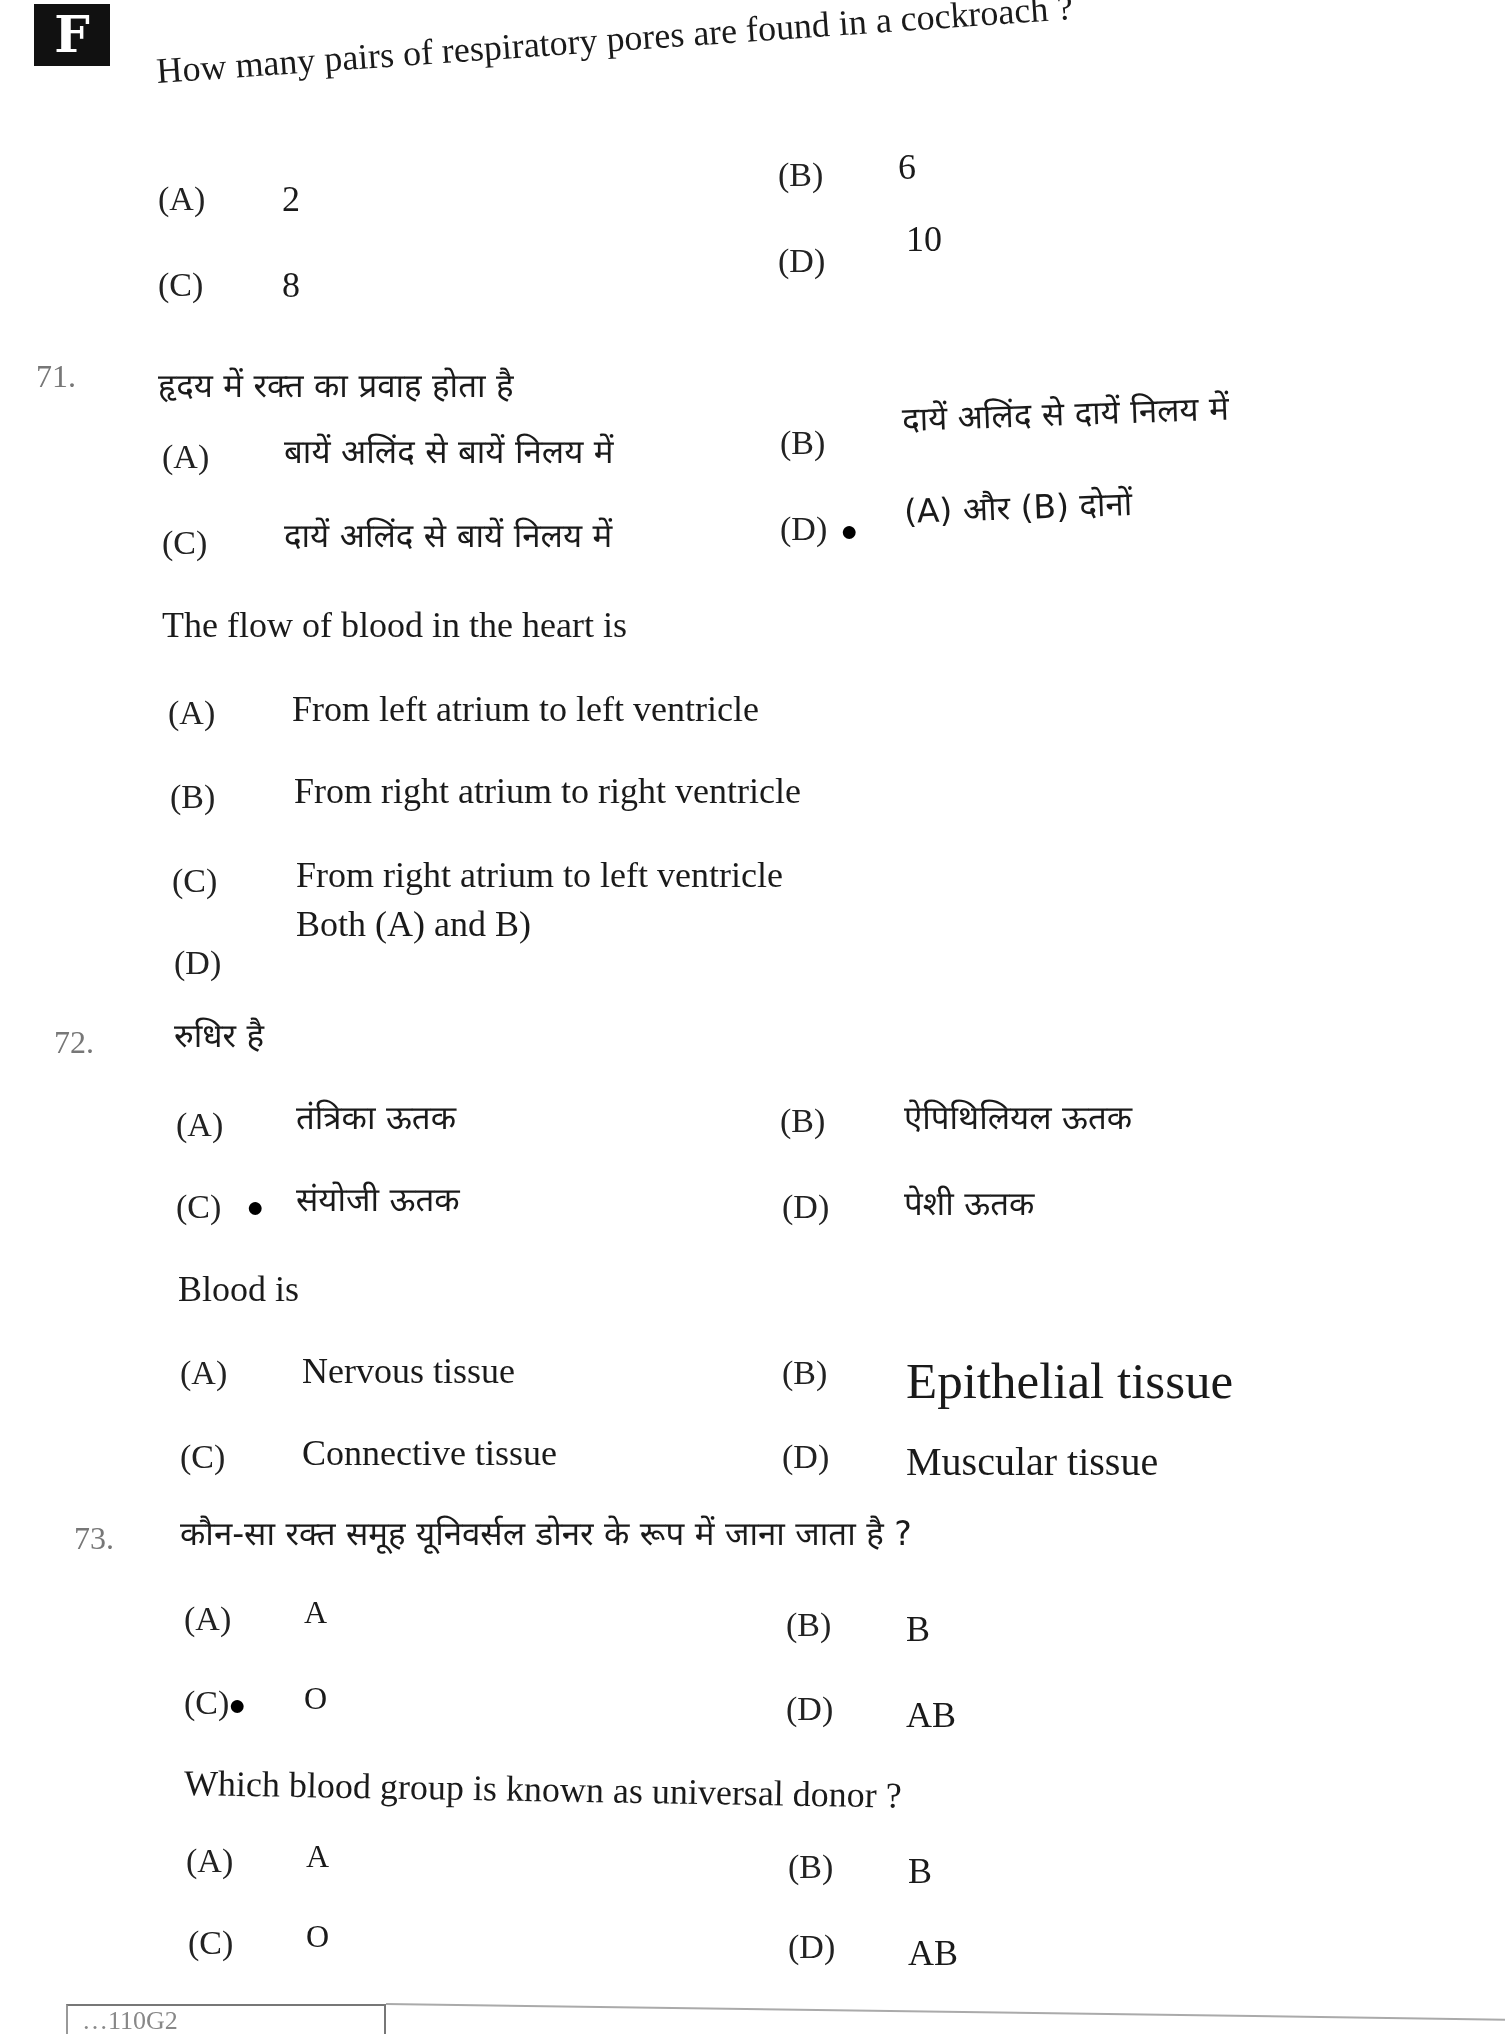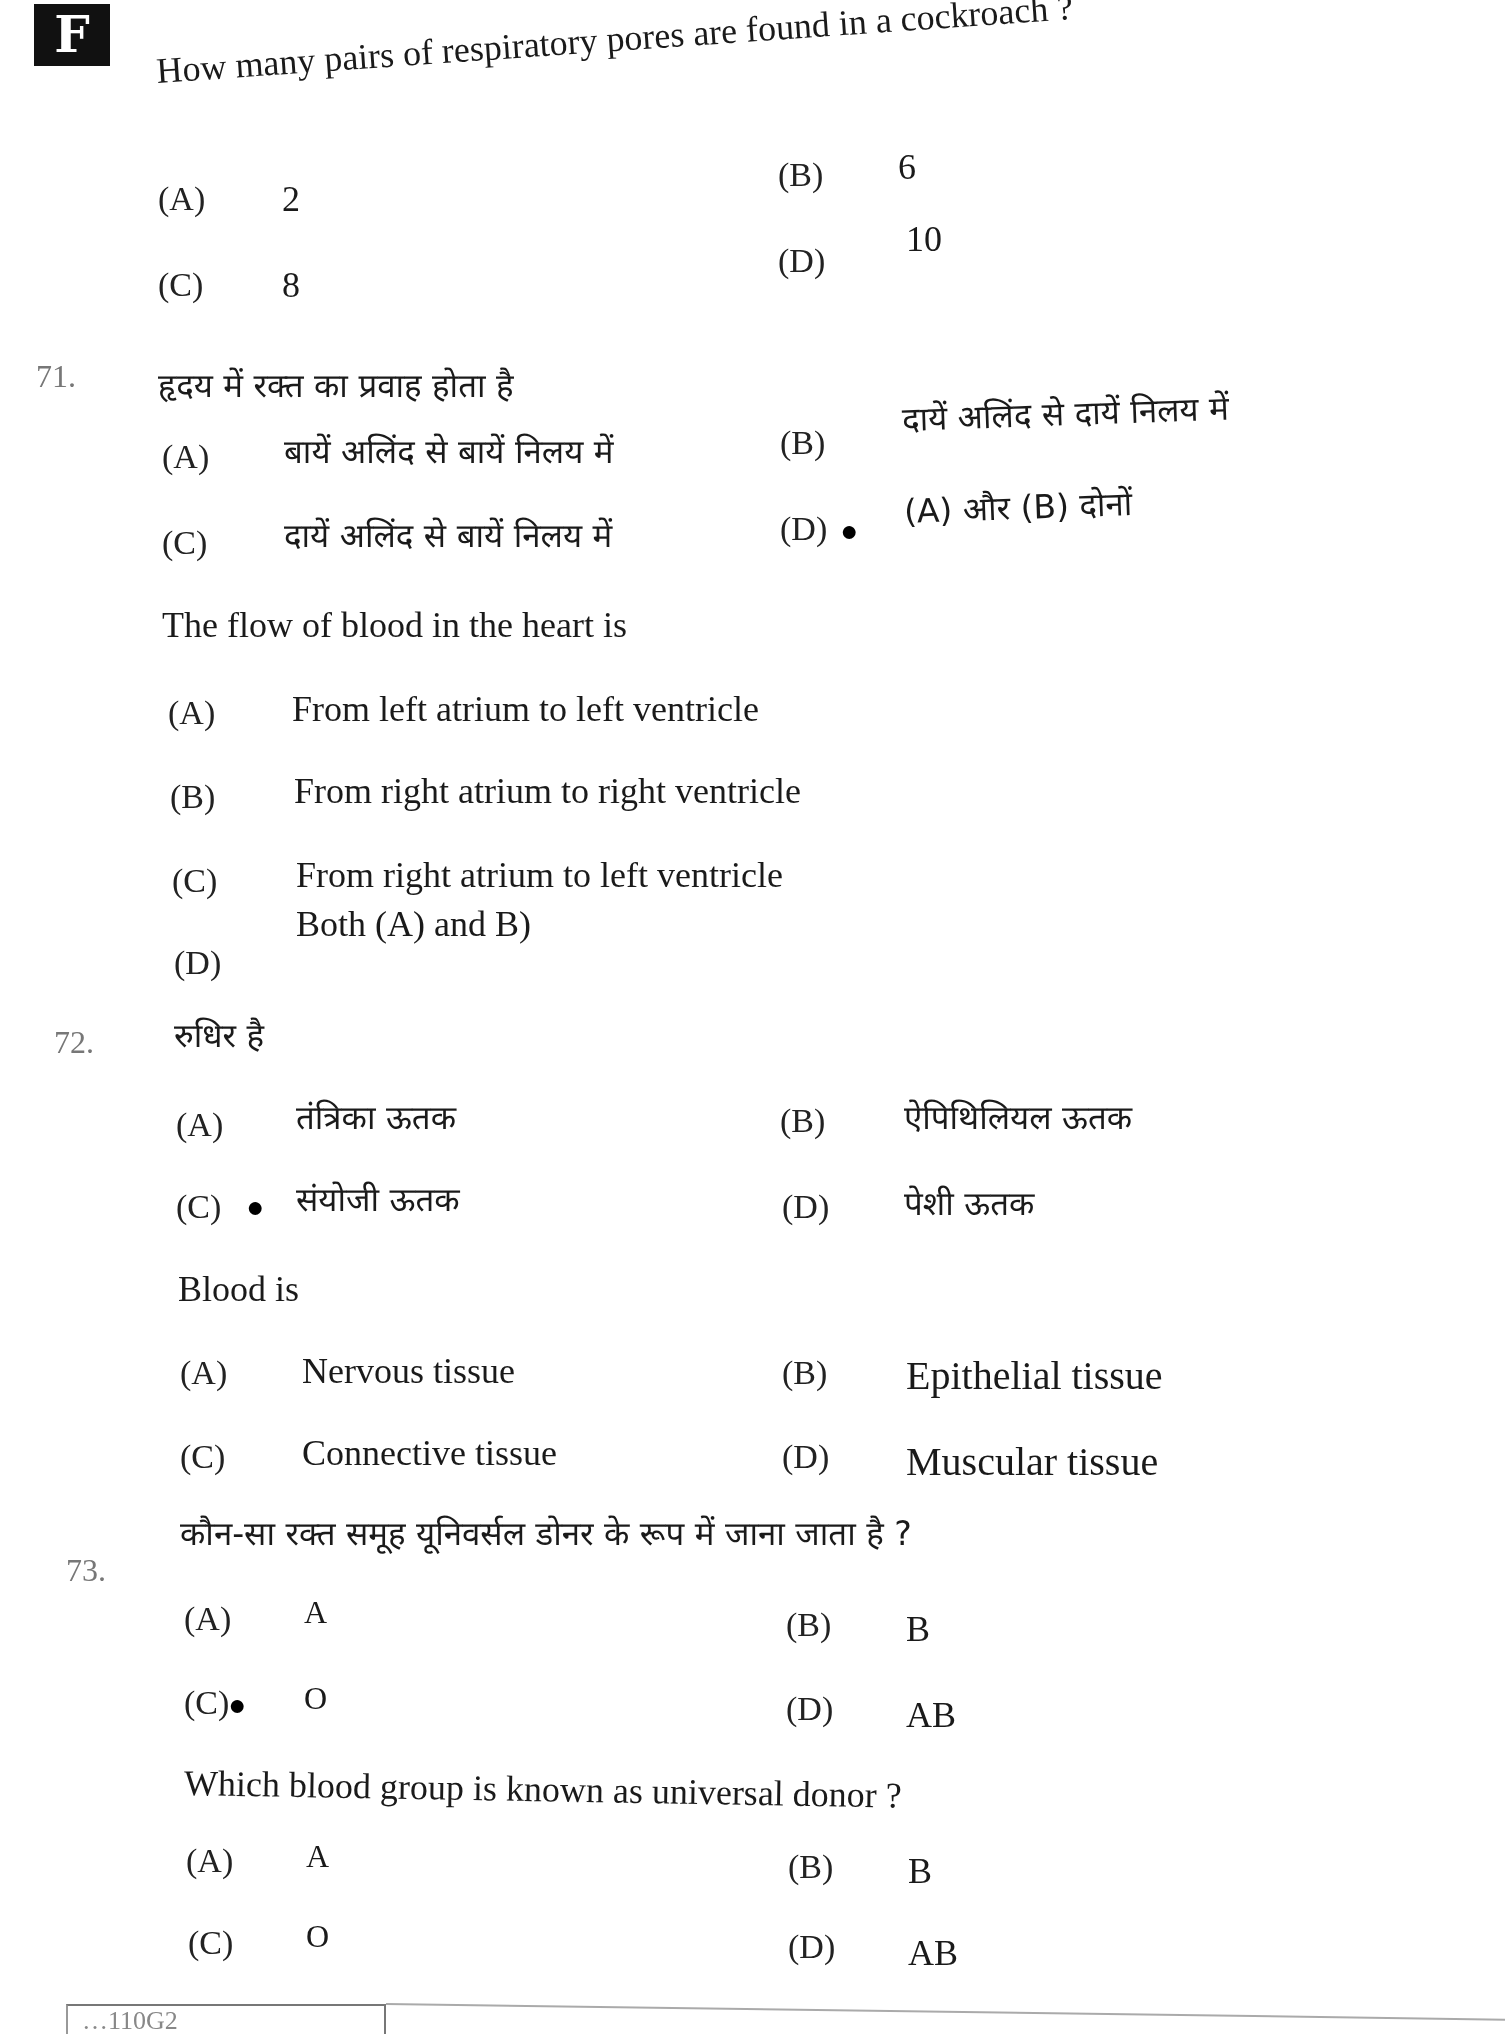--- a/index.html
+++ b/index.html
@@ -73,27 +73,27 @@
 <div class="abs opt-label" style="left:176px;top:1188px;">(C)</div>
 <div class="abs mark" style="left:246px;top:1190px;">●</div>
 <div class="abs hi" style="left:296px;top:1176px;">संयोजी ऊतक</div>
 <div class="abs opt-label" style="left:782px;top:1188px;">(D)</div>
 <div class="abs hi" style="left:904px;top:1180px;">पेशी ऊतक</div>
 
 <div class="abs qtext" style="left:178px;top:1268px;">Blood is</div>
 <div class="abs opt-label" style="left:180px;top:1354px;">(A)</div>
 <div class="abs opt-text" style="left:302px;top:1350px;">Nervous tissue</div>
 <div class="abs opt-label" style="left:782px;top:1354px;">(B)</div>
-<div class="abs opt-text" style="left:906px;top:1352px;font-size:40px;text-align:center;">Epithelial tissue</div>
+<div class="abs opt-text" style="left:906px;top:1352px;font-size:51px;text-align:center;">Epithelial tissue</div>
 <div class="abs opt-label" style="left:180px;top:1438px;">(C)</div>
 <div class="abs opt-text" style="left:302px;top:1432px;">Connective tissue</div>
 <div class="abs opt-label" style="left:782px;top:1438px;">(D)</div>
 <div class="abs opt-text" style="left:906px;top:1438px;font-size:40px;text-align:right;">Muscular tissue</div>
 
-<div class="abs qnum" style="left:66px;top:1520px;margin-top:32px;">73.</div>
+<div class="abs qnum" style="left:74px;top:1520px;">73.</div>
 <div class="abs hi" style="left:180px;top:1510px;">कौन-सा रक्त समूह यूनिवर्सल डोनर के रूप में जाना जाता है ?</div>
 <div class="abs opt-label" style="left:184px;top:1600px;">(A)</div>
 <div class="abs opt-text" style="left:304px;top:1594px;font-size:32px;">A</div>
 <div class="abs opt-label" style="left:786px;top:1606px;">(B)</div>
 <div class="abs opt-text" style="left:906px;top:1608px;">B</div>
 <div class="abs opt-label" style="left:184px;top:1684px;">(C)</div>
 <div class="abs mark" style="left:228px;top:1688px;">●</div>
 <div class="abs opt-text" style="left:304px;top:1680px;font-size:32px;">O</div>
 <div class="abs opt-label" style="left:786px;top:1690px;">(D)</div>
 <div class="abs opt-text" style="left:906px;top:1694px;">AB</div>

